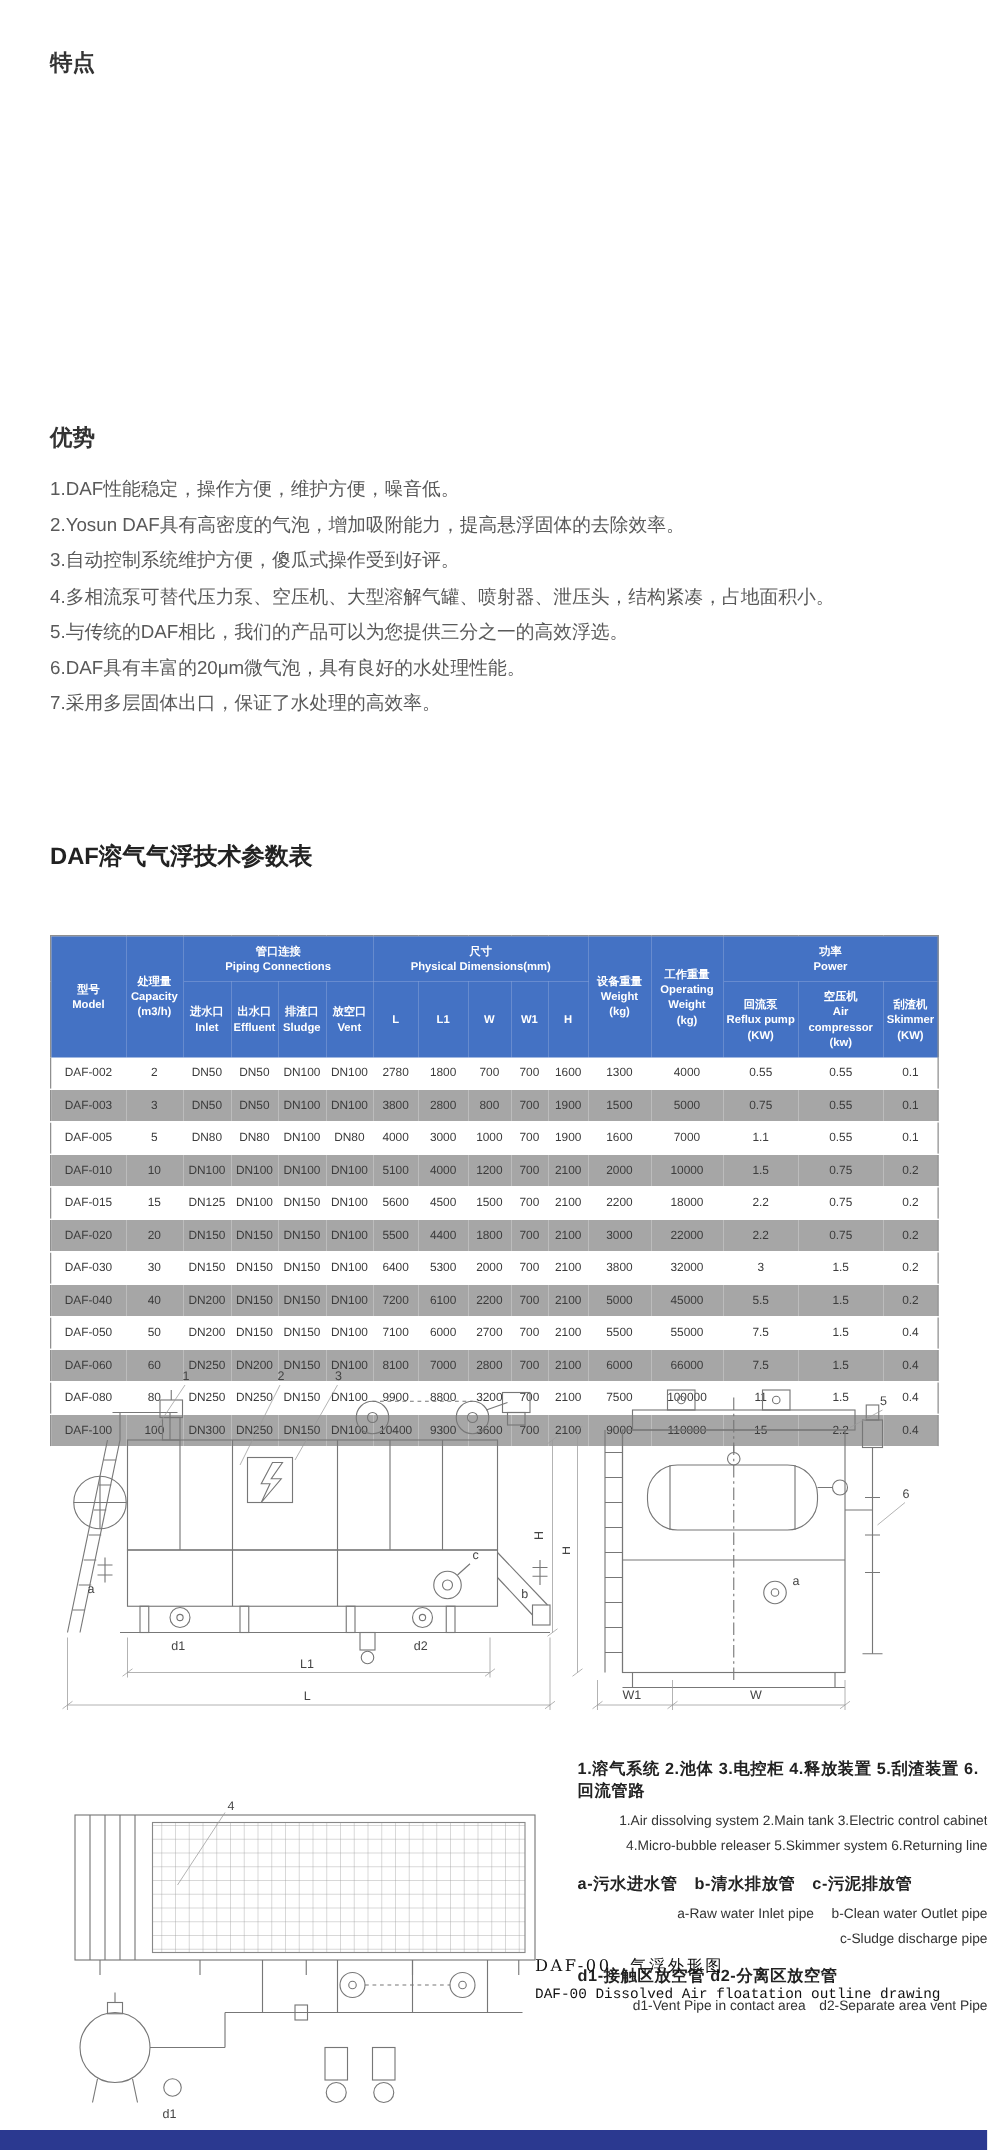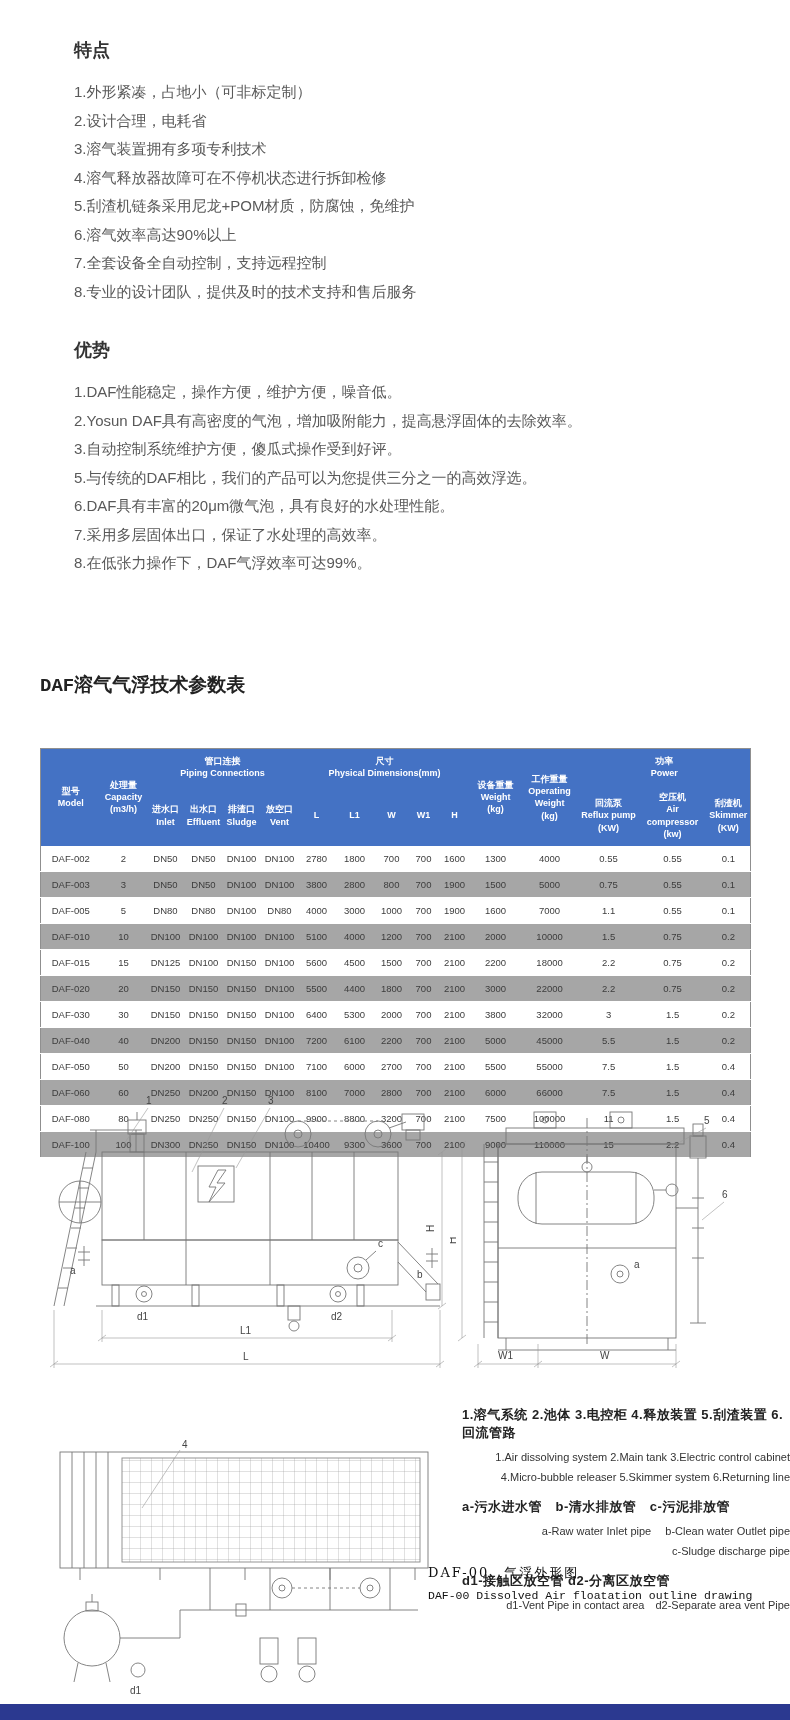--- a/index.html
+++ b/index.html
@@ -1,25 +1,25 @@
 <!DOCTYPE html>
 <html><head>
 <meta charset="utf-8">
 <style>
   html,body{margin:0;padding:0;background:#fff;}
   body{width:790px;font-family:"Liberation Sans","DejaVu Sans",sans-serif;}
   .page{position:relative;width:790px;height:1720px;background:#fff;overflow:hidden;}
 
   
-  .tsec{position:absolute;left:40px;width:712px;margin-left:34px;}
+  .tsec{position:absolute;left:40px;width:712px;}
   .sec-title{margin:0 0 16px 0;font-size:18px;font-weight:bold;color:#333;}
   .plain-list{margin:0;padding:0;list-style:none;font-size:15px;line-height:28.5px;color:#595959;}
   #features{top:38px;}
   #advantages{top:338px;}
-  #table-title{position:absolute;left:40px;top:672px;margin:0;font-size:19px;font-weight:bold;color:#222;font-family:Liberation Mono, monospace;}
+  #table-title{position:absolute;left:40px;top:672px;margin:0;font-size:19px;font-weight:bold;color:#222;}
 
   
   .param-table{position:absolute;left:40px;top:748px;width:710px;border-collapse:collapse;
     table-layout:fixed;text-align:center;border:1px solid #8f8f8f;}
   .param-table th{background:#4472c4;color:#fff;font-weight:600;font-size:9px;line-height:1.35;
     white-space:pre-line;vertical-align:middle;padding:6px 1px;}
   .param-table td{font-size:9.5px;color:#3c3c3c;height:25px;padding:0 1px;overflow:hidden;}
   .param-table tbody tr{background:#fff;}
   .param-table tbody tr:nth-child(even){background:#a6a6a6;border-top:1.5px solid #fff;border-bottom:1.5px solid #fff;}
 
@@ -45,42 +45,32 @@
 
   .footer-bar{position:absolute;left:0;top:1704px;width:790px;height:16px;background:#2b3990;}
 </style>
 </head>
 <body>
 
 <div class="page">
 
   <section class="tsec" id="features">
     <h2 class="sec-title">特点</h2>
-    <ul class="plain-list">
-        <li>1.外形紧凑，占地小（可非标定制）</li>
-        <li>2.设计合理，电耗省</li>
-        <li>3.溶气装置拥有多项专利技术</li>
-        <li>4.溶气释放器故障可在不停机状态进行拆卸检修</li>
-        <li>5.刮渣机链条采用尼龙+POM材质，防腐蚀，免维护</li>
-        <li>6.溶气效率高达90%以上</li>
-        <li>7.全套设备全自动控制，支持远程控制</li>
-        <li>8.专业的设计团队，提供及时的技术支持和售后服务</li>
-      </ul>
   </section>
 
   <section class="tsec" id="advantages">
     <h2 class="sec-title">优势</h2>
     <ul class="plain-list">
         <li>1.DAF性能稳定，操作方便，维护方便，噪音低。</li>
         <li>2.Yosun DAF具有高密度的气泡，增加吸附能力，提高悬浮固体的去除效率。</li>
         <li>3.自动控制系统维护方便，傻瓜式操作受到好评。</li>
+        <li>4.多相流泵可替代压力泵、空压机、大型溶解气罐、喷射器、泄压头，结构紧凑，占地面积小。</li>
         <li>5.与传统的DAF相比，我们的产品可以为您提供三分之一的高效浮选。</li>
         <li>6.DAF具有丰富的20μm微气泡，具有良好的水处理性能。</li>
         <li>7.采用多层固体出口，保证了水处理的高效率。</li>
-        <li>8.在低张力操作下，DAF气浮效率可达99%。</li>
       </ul>
   </section>
 
   <h2 id="table-title">DAF溶气气浮技术参数表</h2>
 
   <table class="param-table">
     <colgroup>
       <col style="width:60px">
         <col style="width:46px">
       <col style="width:38px">

